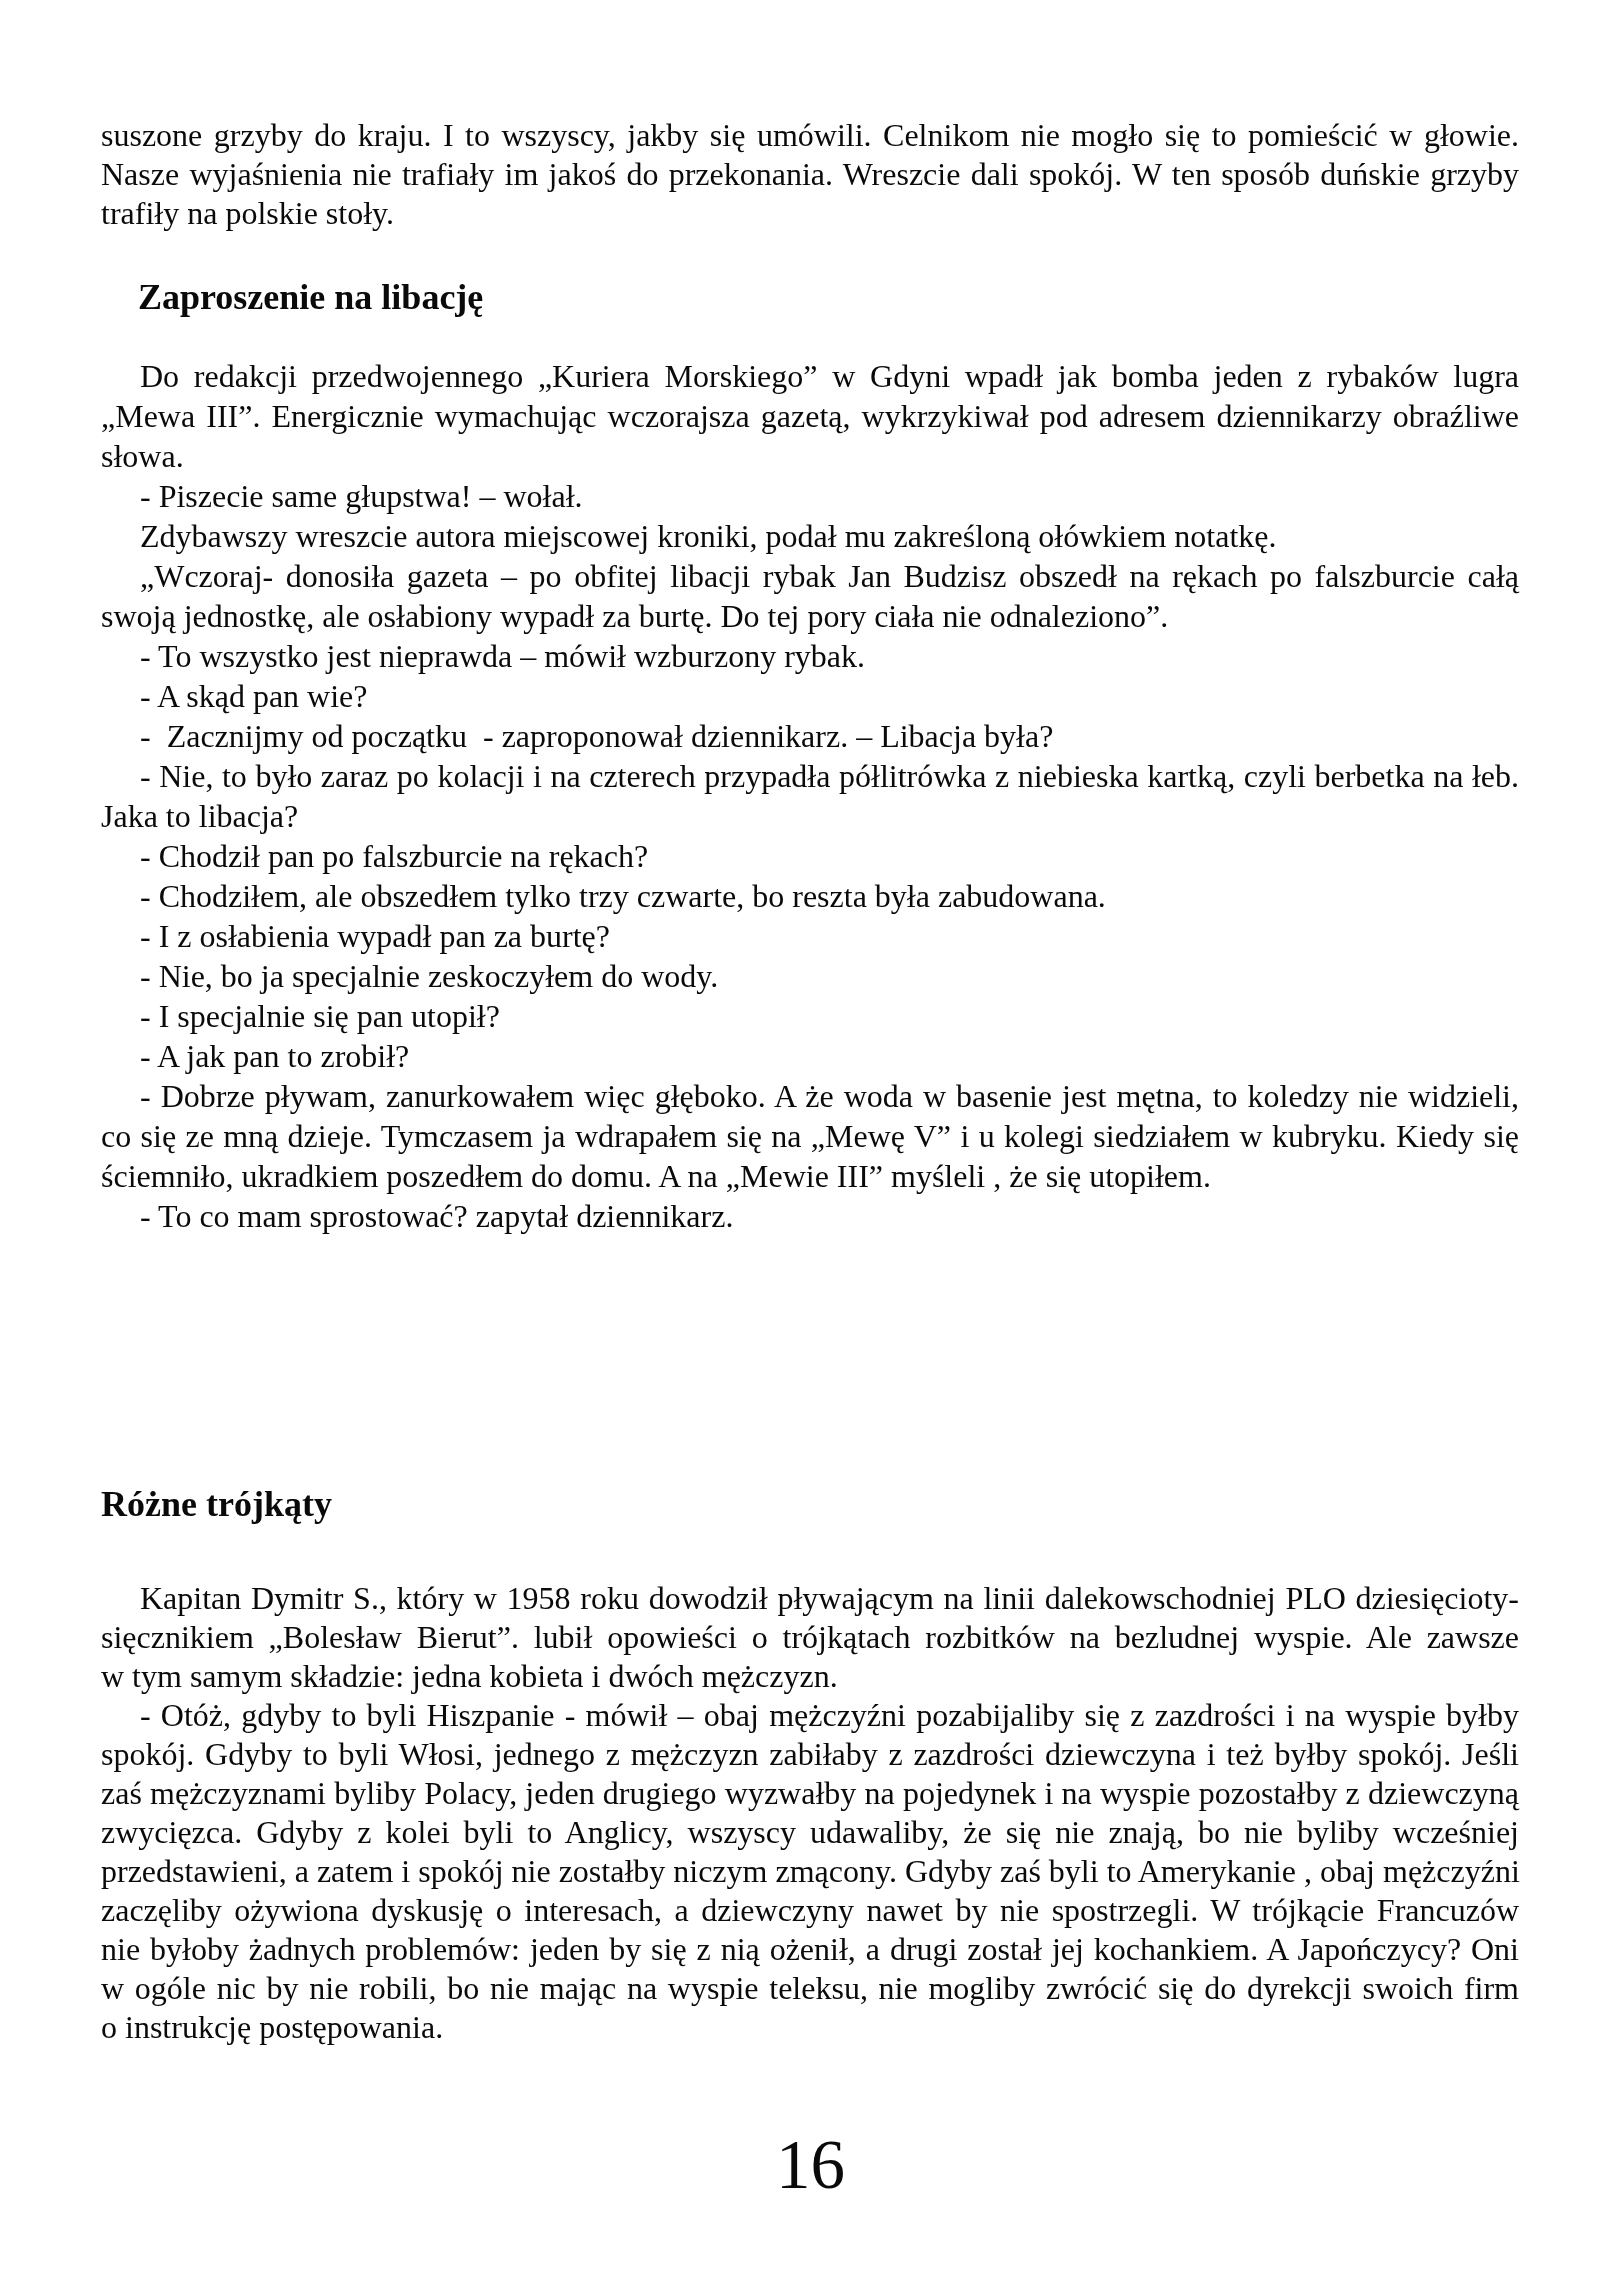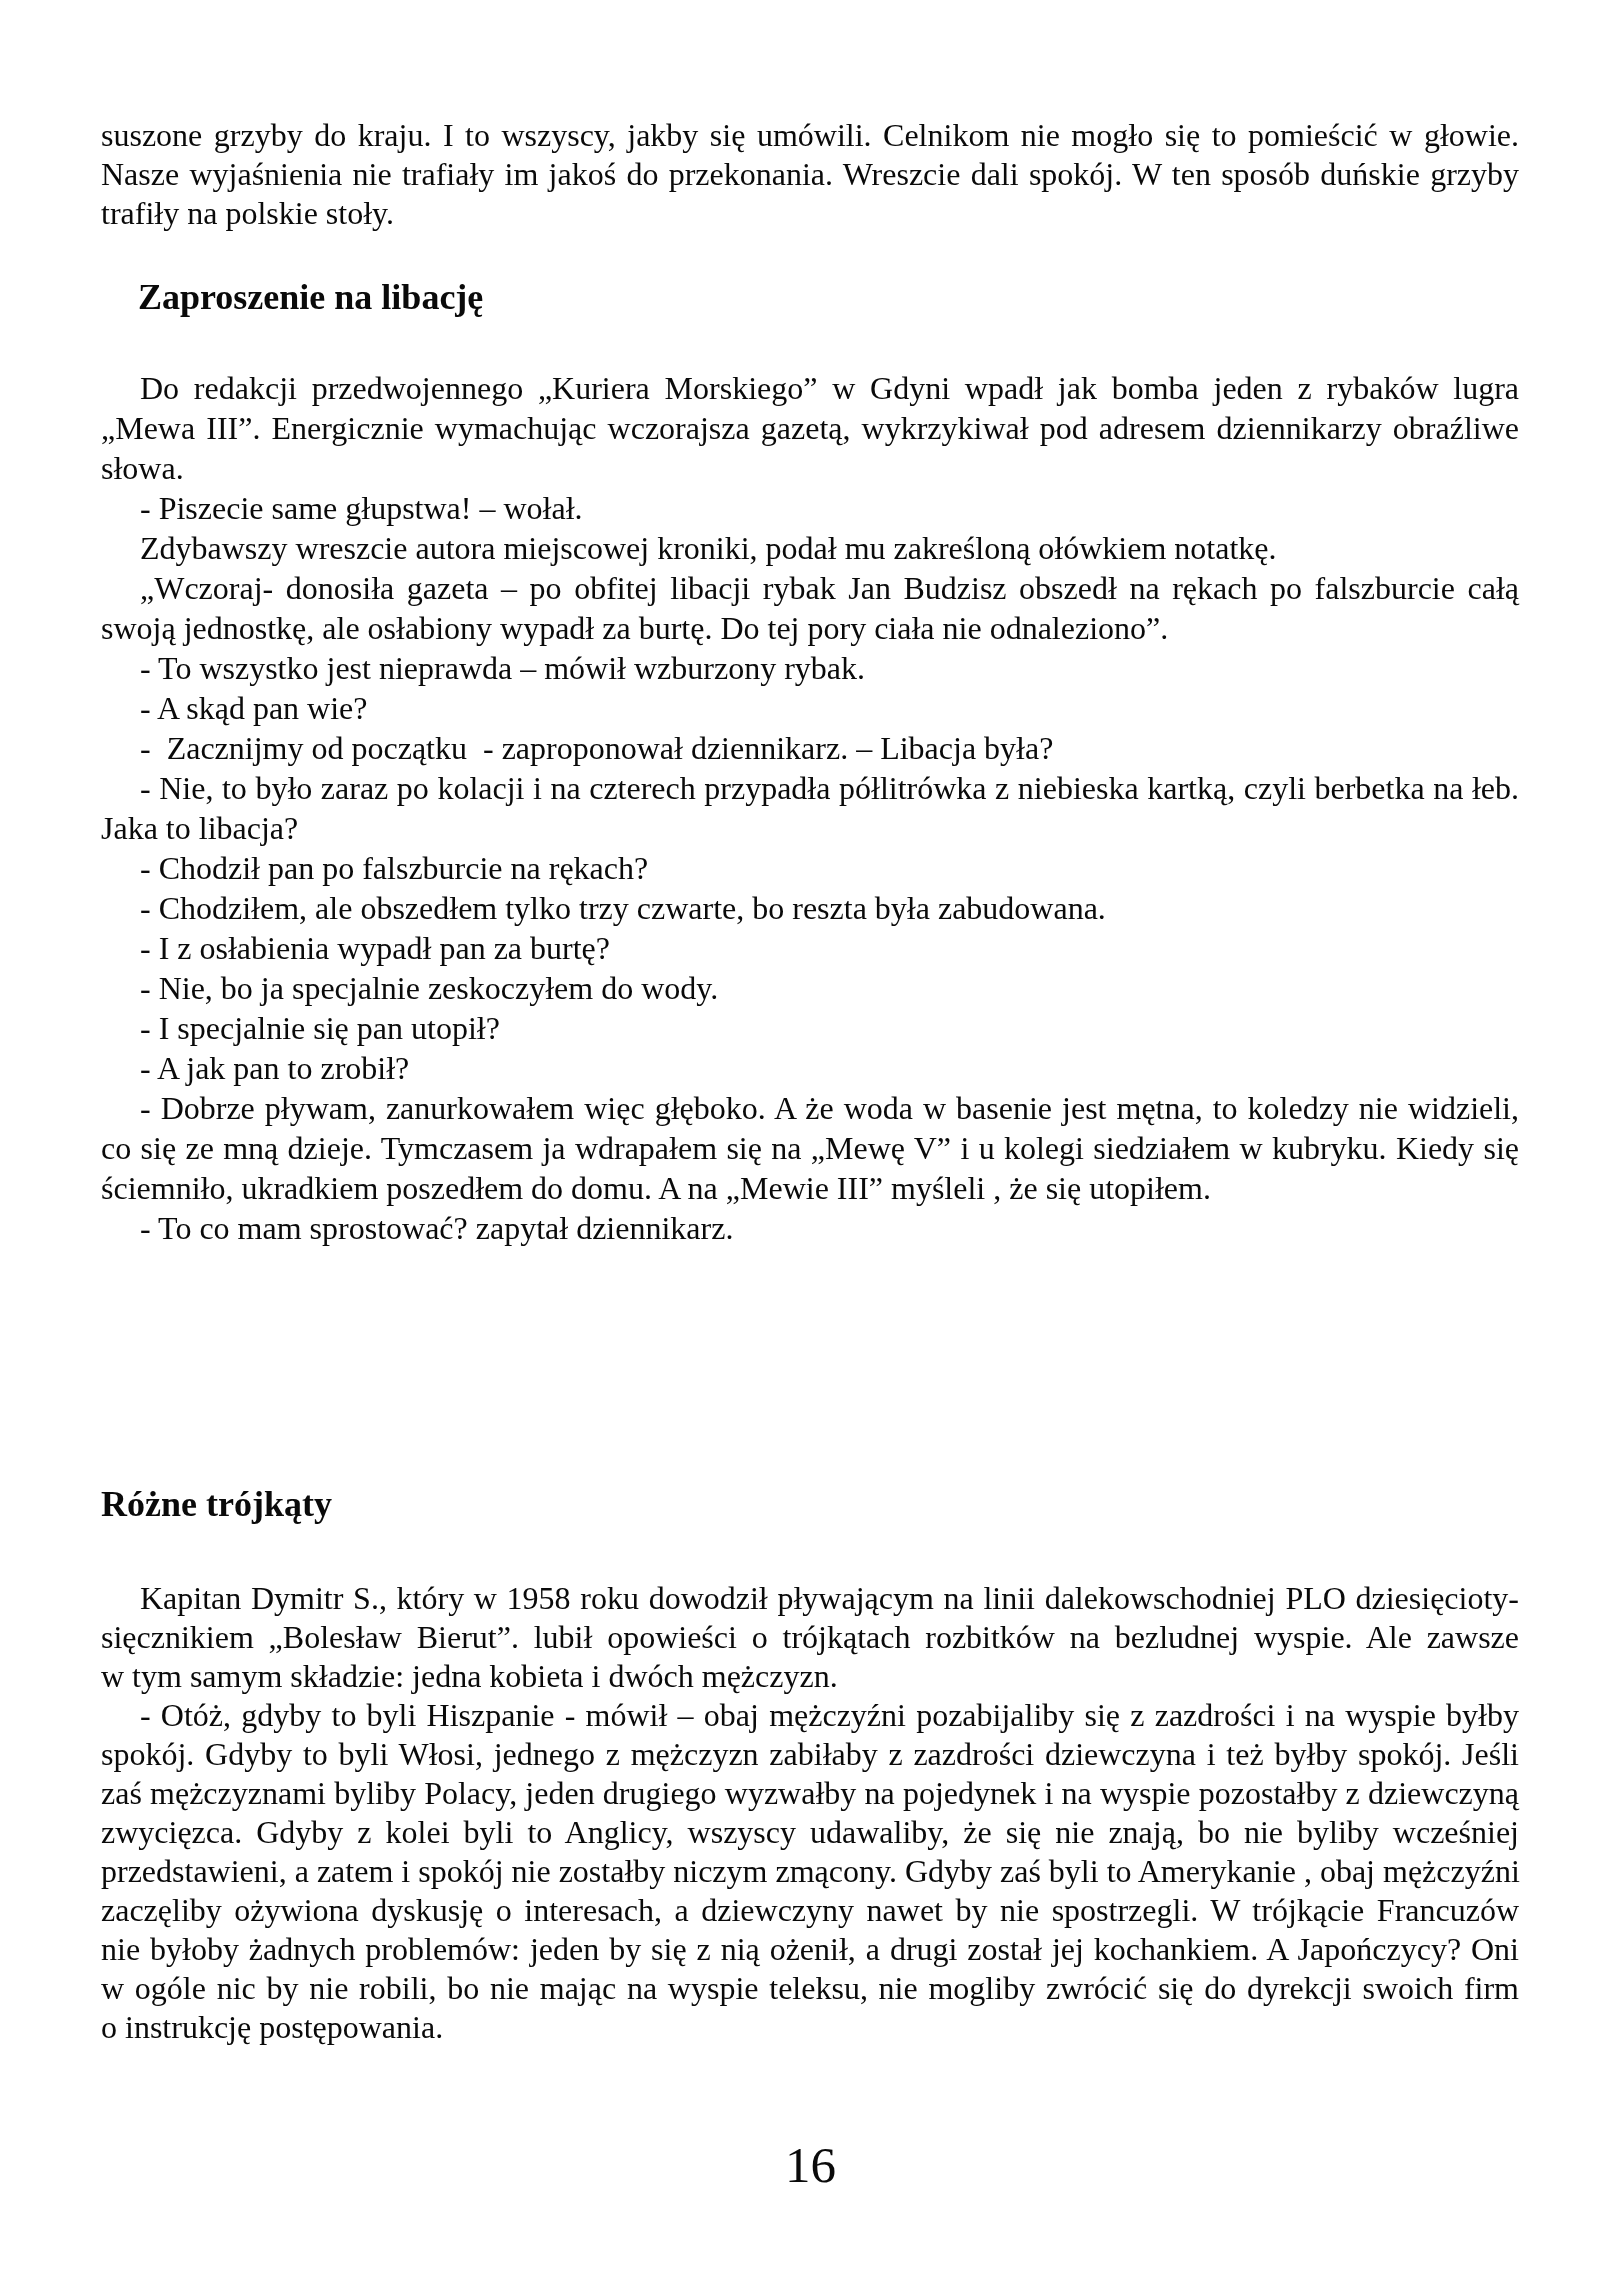--- a/index.html
+++ b/index.html
@@ -5,37 +5,37 @@
   html, body { margin: 0; padding: 0; background: #ffffff; }
   body { width: 1621px; height: 2293px; position: relative; overflow: hidden; color: #0a0a0a;
          font-family: "Liberation Serif", "DejaVu Serif", serif; }
   .page { position: absolute; left: 0; top: 0; width: 1621px; height: 2216px; background: #fff; }
   .block { position: absolute; left: 101px; width: 1418px; }
   .body-text { font-size: 32px; }
   .line { display: block; white-space: pre; text-align: justify; text-align-last: justify; }
   .line.last { text-align-last: left; }
   .line.indent { text-indent: 39px; }
   .heading { position: absolute; left: 101px; font-size: 36px; font-weight: bold; line-height: 43px; margin: 0; white-space: nowrap; }
-  .page-number { position: absolute; left: 0; width: 1621px; text-align: center; font-size: 51px; line-height: 59px; }
+  .page-number { position: absolute; left: 0; width: 1621px; text-align: center; font-size: 69px; line-height: 59px; }
   .para { display: block; }
 </style>
 </head>
 <body>
 
 <div class="page">
 
   <div class="block body-text" style="top:116px; line-height:39px;">
     <span class="line">suszone grzyby do kraju. I to wszyscy, jakby się umówili. Celnikom nie mogło się to pomieścić w głowie.</span>
     <span class="line">Nasze wyjaśnienia nie trafiały im jakoś do przekonania. Wreszcie dali spokój. W ten sposób duńskie grzyby</span>
     <span class="line last">trafiły na polskie stoły.</span>
   </div>
 
   <h2 class="heading" style="top:276px;margin-left:37px;">Zaproszenie na libację</h2>
 
-  <div class="block body-text" style="top:368px; line-height:40px;">
+  <div class="block body-text" style="top:356px; line-height:40px;">
     <div class="para">
       <span class="line indent">Do redakcji przedwojennego „Kuriera Morskiego” w Gdyni wpadł jak bomba jeden z rybaków lugra</span>
       <span class="line">„Mewa III”. Energicznie wymachując wczorajsza gazetą, wykrzykiwał pod adresem dziennikarzy obraźliwe</span>
       <span class="line last">słowa.</span>
     </div>
     <div class="para">
       <span class="line indent last">- Piszecie same głupstwa! – wołał.</span>
     </div>
     <div class="para">
       <span class="line indent last">Zdybawszy wreszcie autora miejscowej kroniki, podał mu zakreśloną ołówkiem notatkę.</span>

